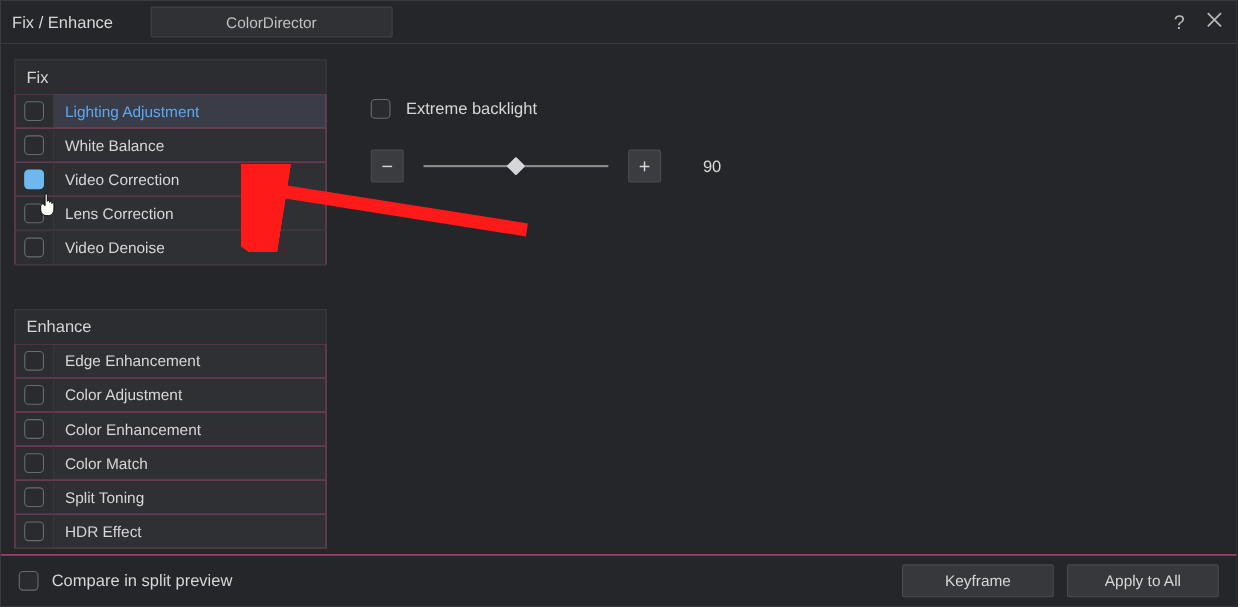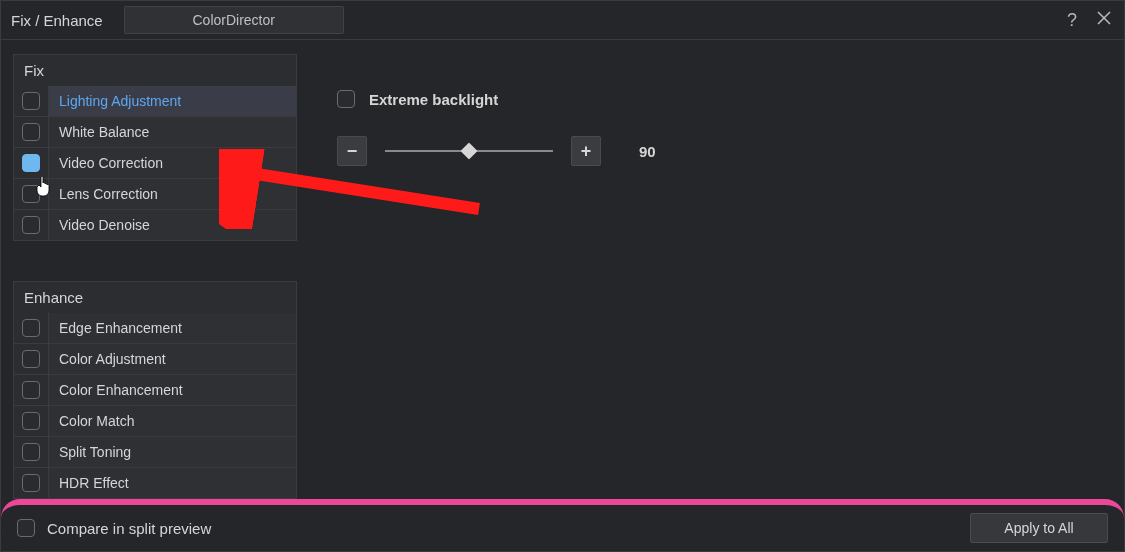--- a/index.html
+++ b/index.html
@@ -24,21 +24,21 @@
   .titlebar {
     display: flex;
     align-items: center;
     height: 38px;
     border-bottom: 1px solid #3a3b3e;
     padding: 0 10px 0 10px;
   }
   .title-left {
     display: flex;
     align-items: center;
-    gap: 11px;
+    gap: 24px;
   }
   .win-title {
     font-size: 15px;
     color: #d6d6d6;
     padding-right: 10px;
   }
   .cd-button {
     width: 218px;
     height: 26px;
     background: #303135;
@@ -120,21 +120,20 @@
     border-radius: 4px;
     background: #2a2b2f;
   }
   .chk.on {
     background: #6fb8ef;
     border-color: #6fb8ef;
   }
   .content-pane {
     flex: 1;
     padding: 50px 40px;
-    font-weight: bold;
   }
   .opt-row {
     display: flex;
     align-items: center;
     gap: 14px;
     margin-bottom: 28px;
   }
   .opt-label {
     color: #d6d6d6;
     font-size: 15px;
@@ -185,26 +184,25 @@
     color: #d6d6d6;
     font-size: 15px;
     margin-left: 20px;
   }
   .footer {
     position: absolute;
     left: 0;
     right: 0;
     bottom: 0;
     height: 46px;
-    border-top: 6px solid #ec4899;
+    border-top: 1px solid #ec4899;
     display: flex;
     align-items: center;
     padding: 0 16px;
     background: #25262a;
-    border-radius: 19px;
   }
   .footer-left {
     display: flex;
     align-items: center;
     gap: 12px;
   }
   .footer-right {
     margin-left: auto;
     display: flex;
     gap: 12px;
@@ -359,20 +357,21 @@
     </div>
 
   </div>
 
   <div class="footer">
     <div class="footer-left">
       <div class="chk"></div>
       <div class="opt-label">Compare in split preview</div>
     </div>
     <div class="footer-right">
+      <div class="btn">Keyframe</div>
       <div class="btn">Apply to All</div>
     </div>
   </div>
 
   <svg class="arrow-overlay" width="280" height="80" viewBox="0 0 280 80">
     <defs>
       <marker id="ah" markerWidth="20" markerHeight="20" refX="2" refY="6" orient="auto">
         <polygon points="0,0 12,6 0,12" fill="#ff1a1a"></polygon>
       </marker>
     </defs>

